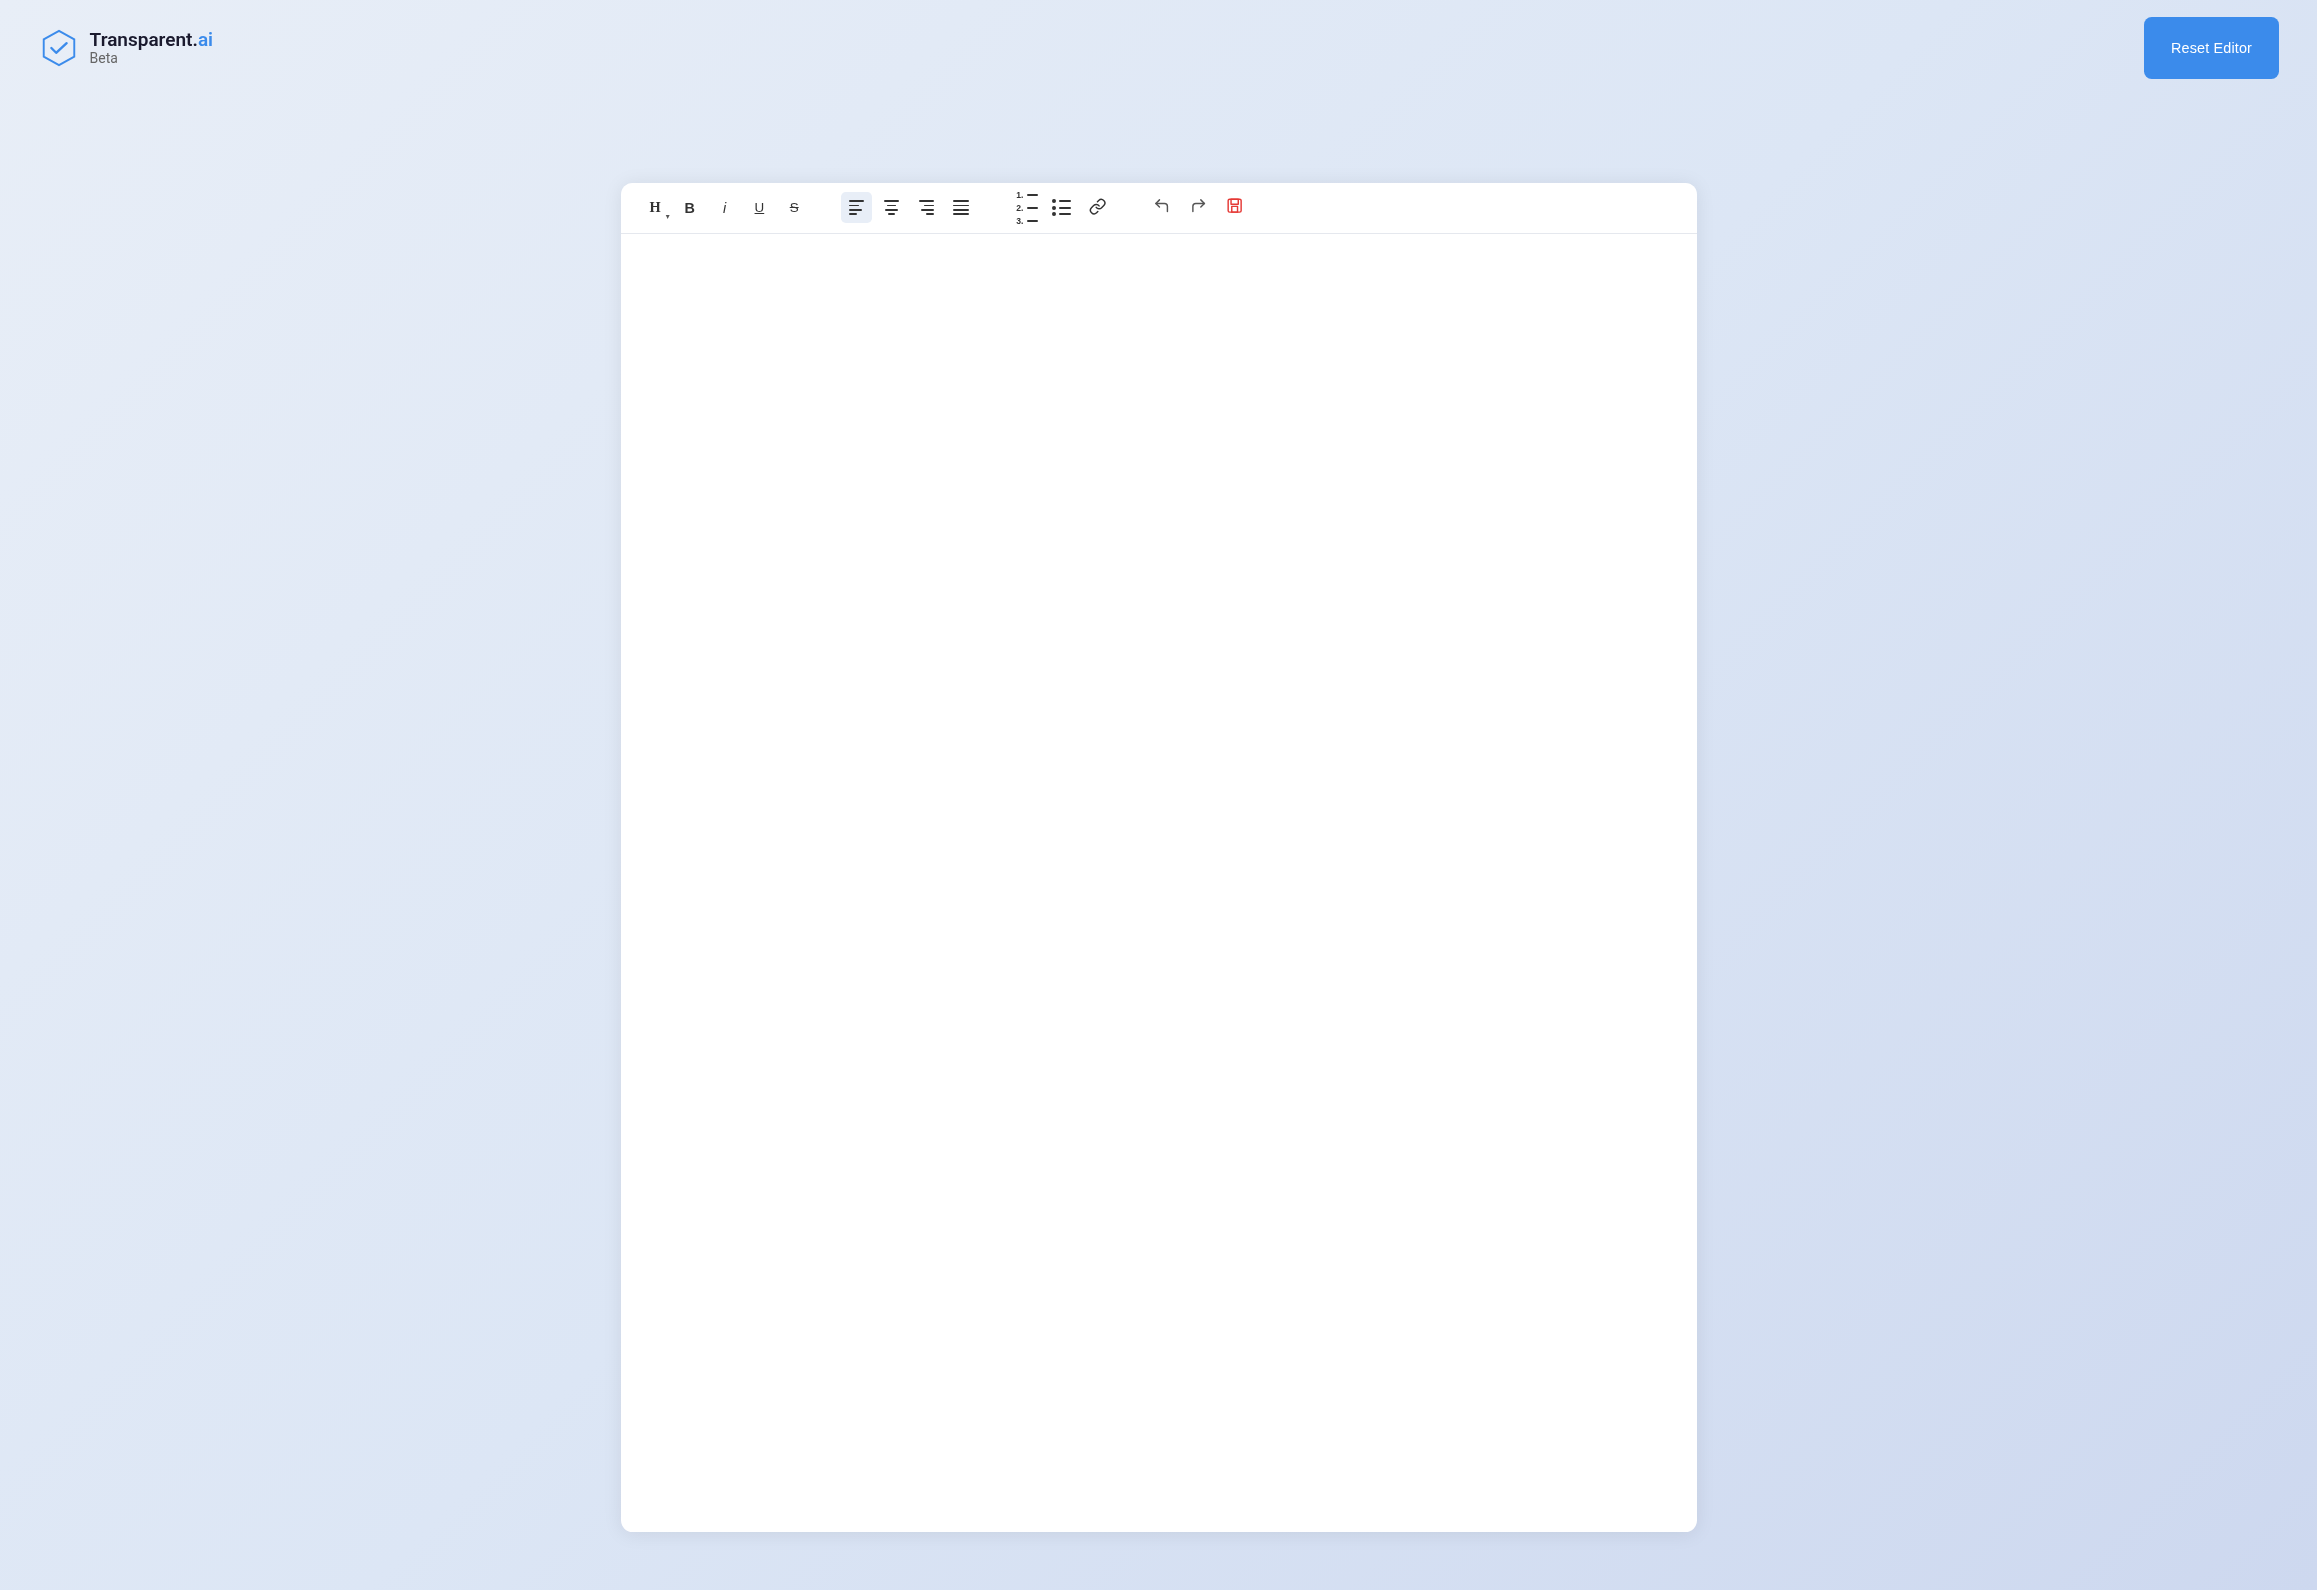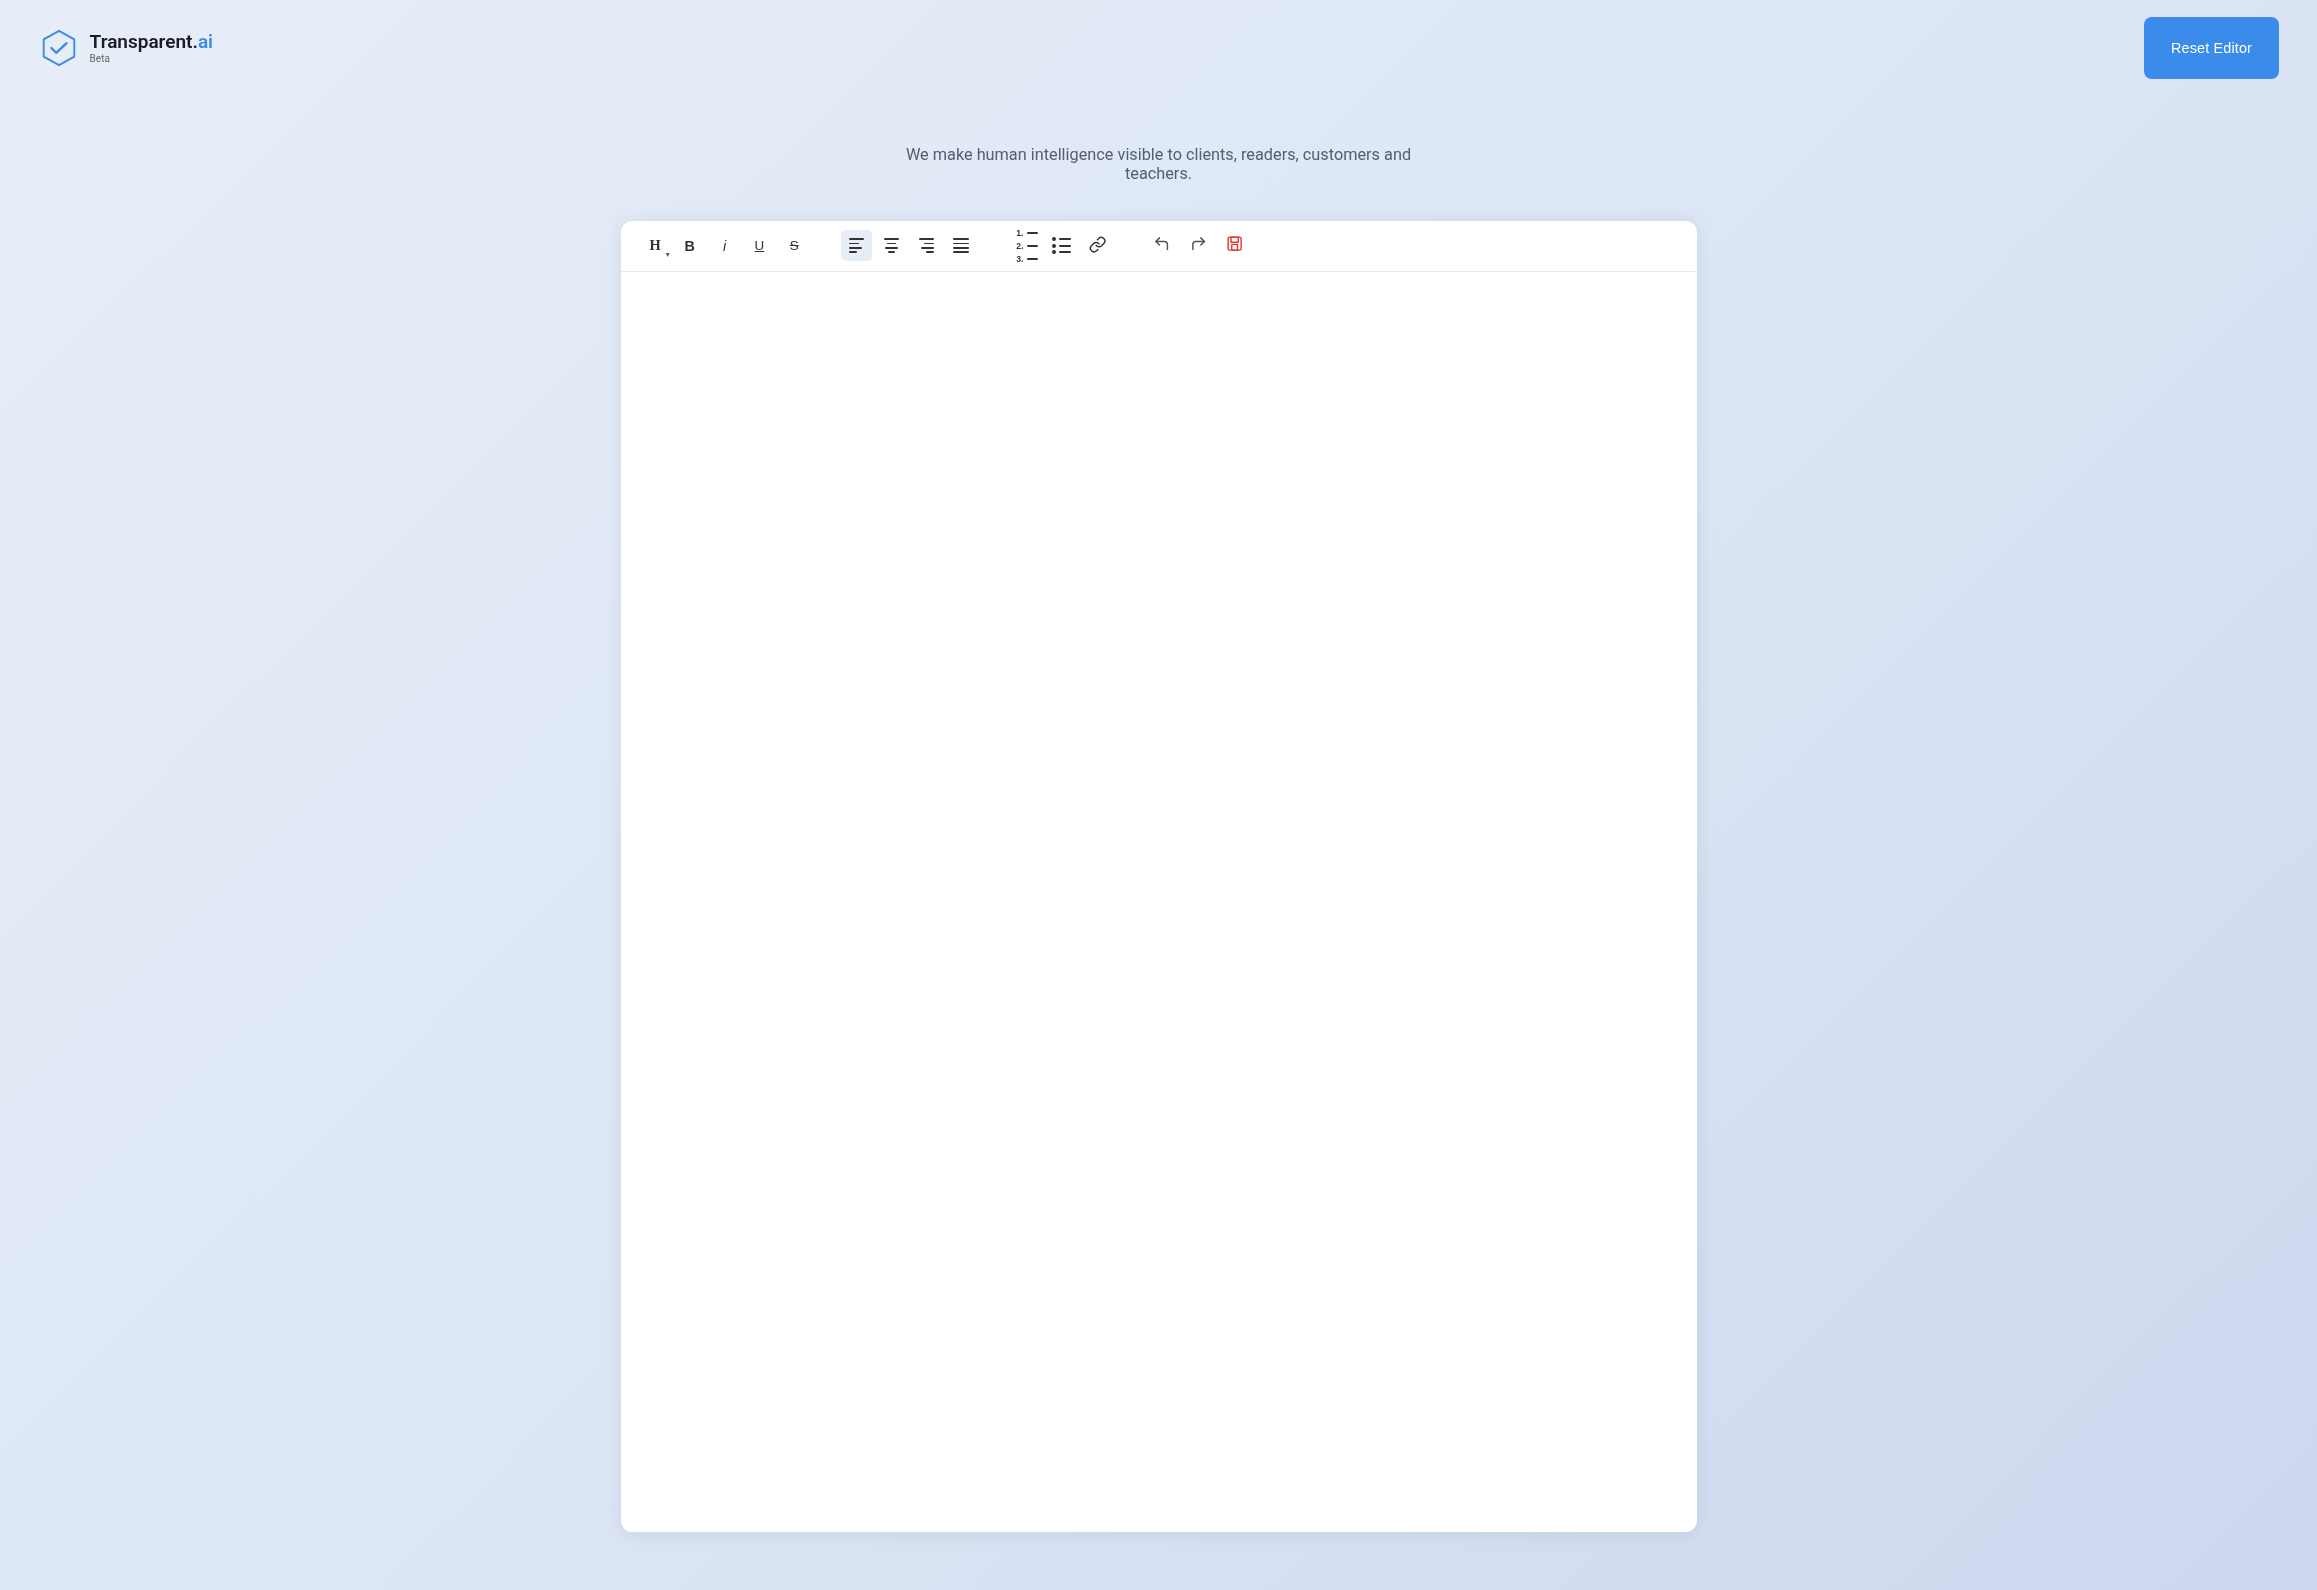--- a/index.html
+++ b/index.html
@@ -47,21 +47,21 @@
       font-size: 19px;
       font-weight: 600;
       color: #1a1a2e;
     }
 
     .logo-text .ai-part {
       color: #3b8beb;
     }
 
     .beta-label {
-      font-size: 10px;
+      font-size: 14px;
       color: #666;
       font-weight: 400;
     }
 
     .reset-btn {
       background: #3b8beb;
       color: #fff;
       border: none;
       border-radius: 7.7px;
       padding: 23px 27px;
@@ -288,21 +288,20 @@
       <span class="logo-text">
         <span>Transparent.</span><span class="ai-part">ai</span>
       </span>
       <span class="beta-label">Beta</span>
     </div>
   </div>
   <button class="reset-btn">Reset Editor</button>
 </header>
 
 <section class="hero">
-  <p class="hero-subtitle">We make human intelligence visible to clients, readers, customers and teachers.</p>
 </section>
 
 <div class="editor-wrapper">
   <div class="editor-container">
 
     <div class="toolbar">
 
       <button class="toolbar-btn heading-btn" title="Heading">
         <span class="h-text">H</span>
         <span class="chevron">▾</span>

